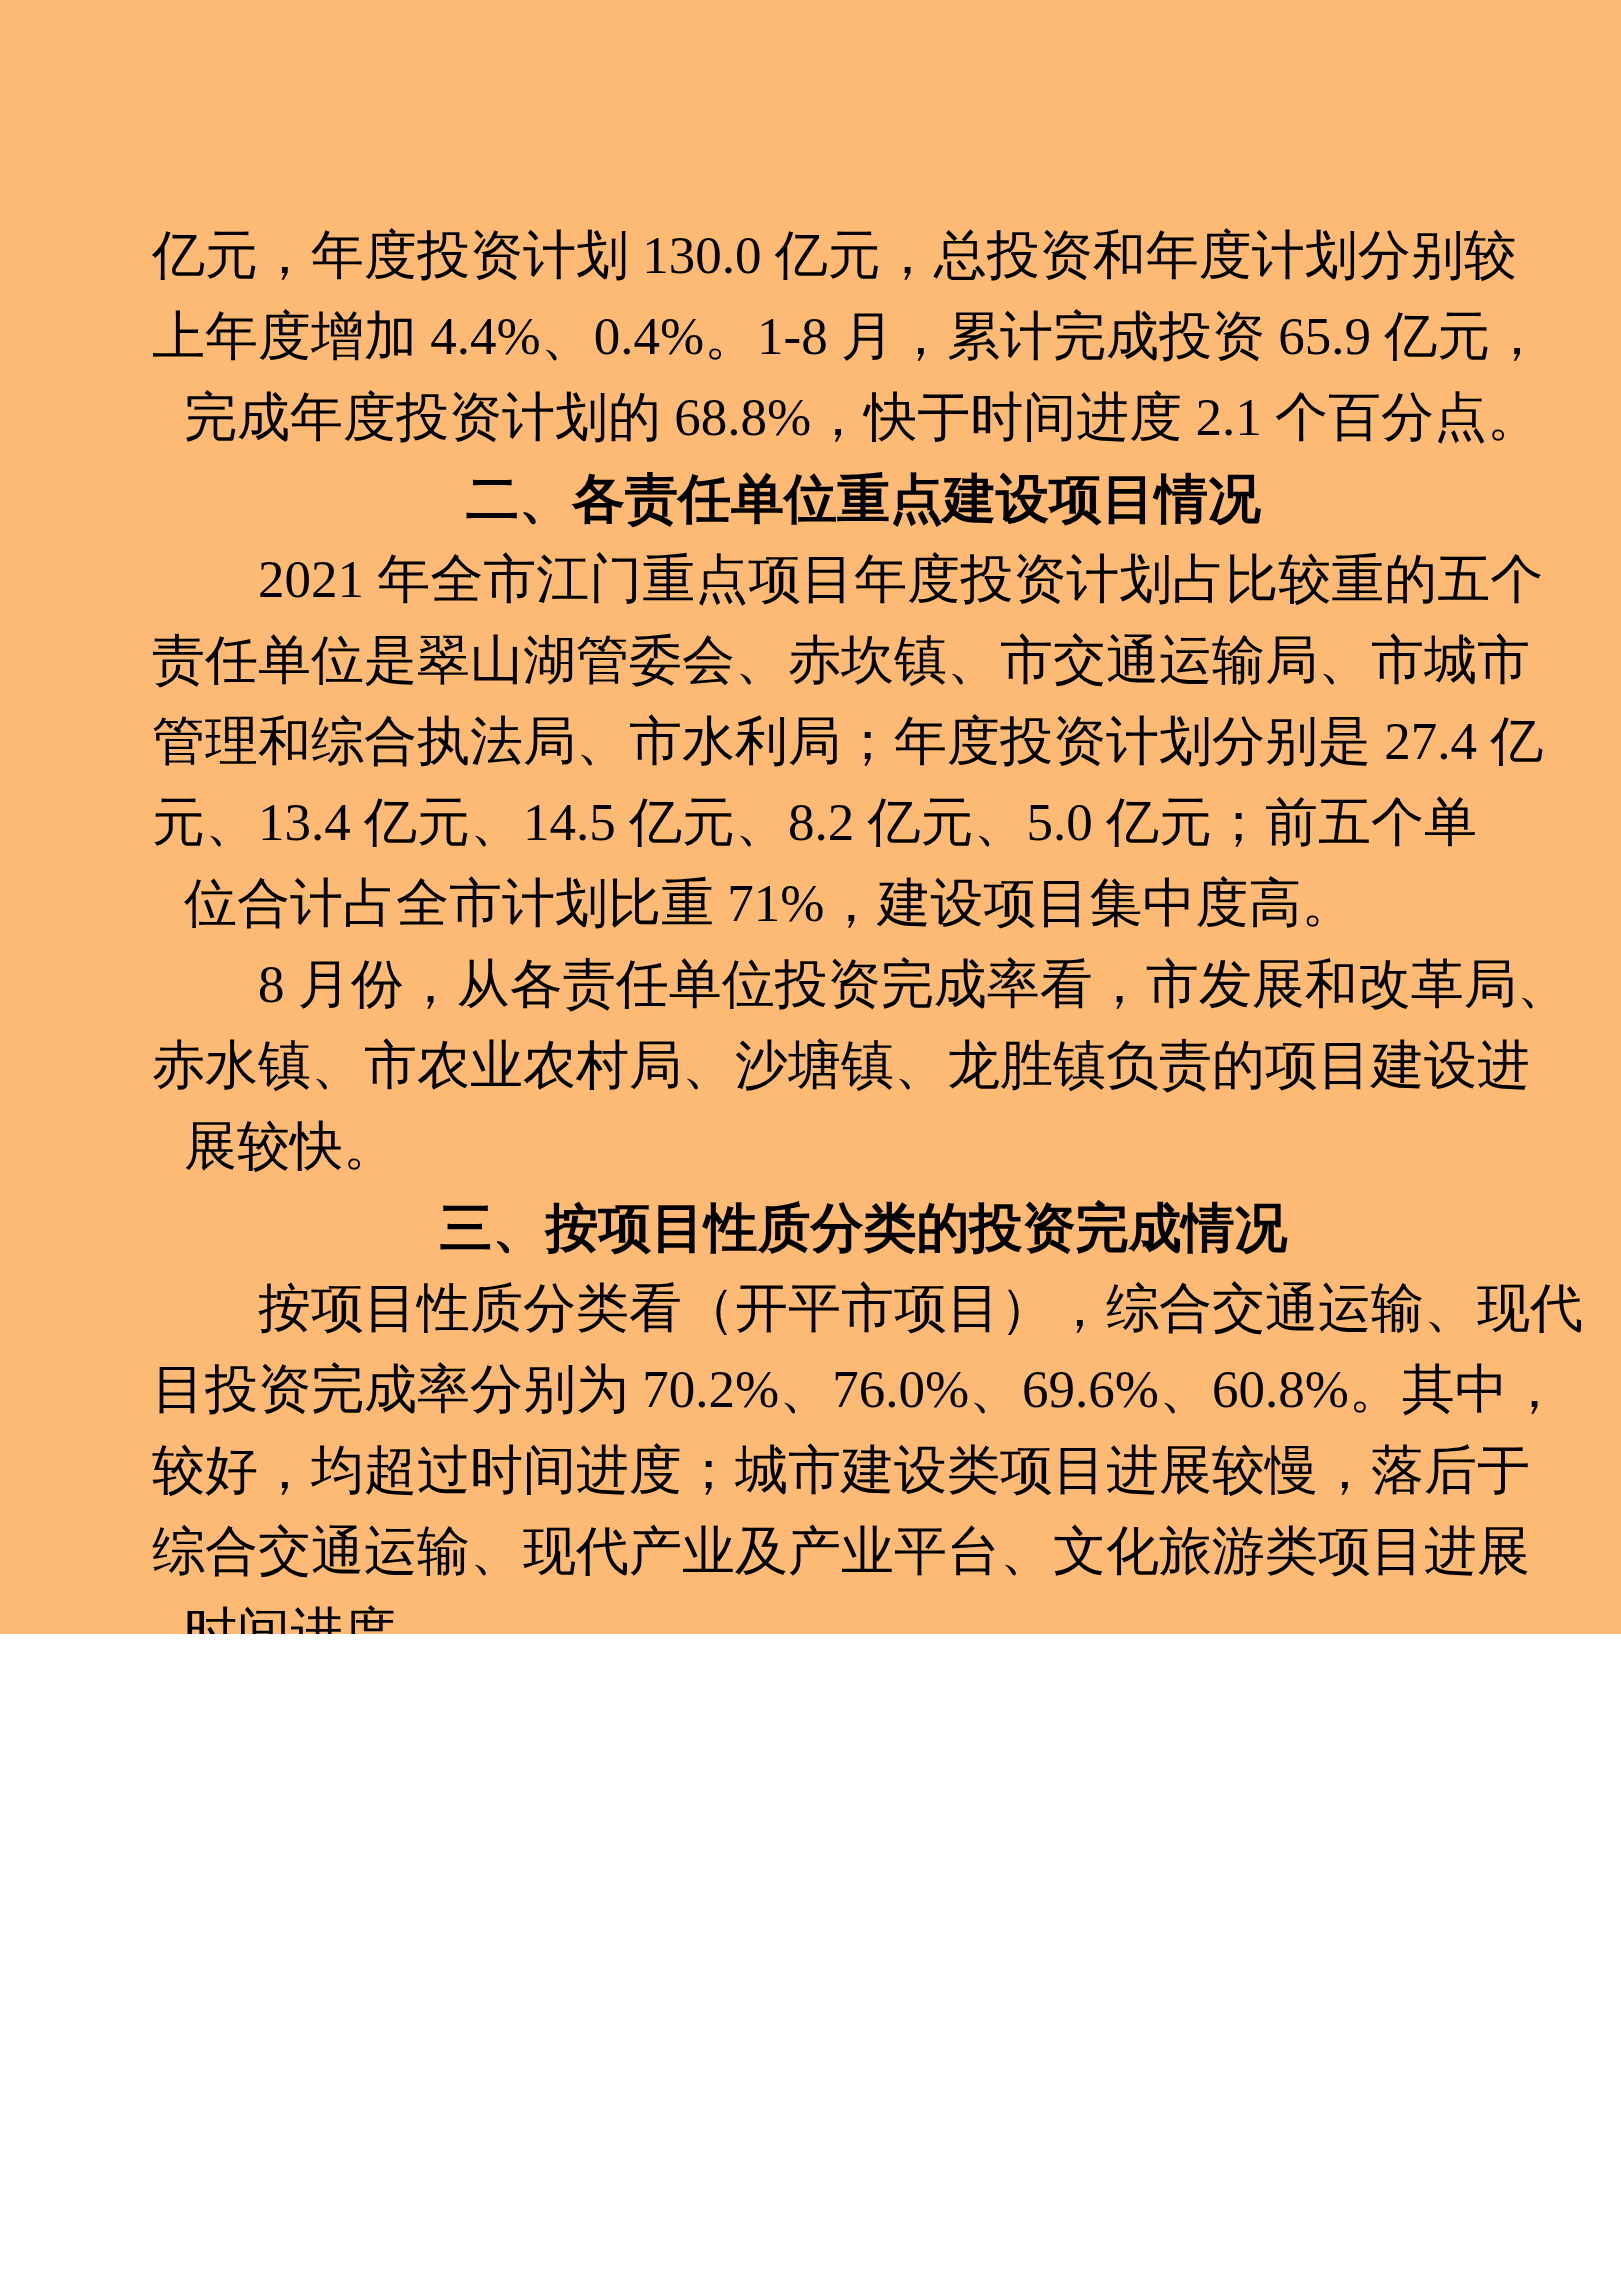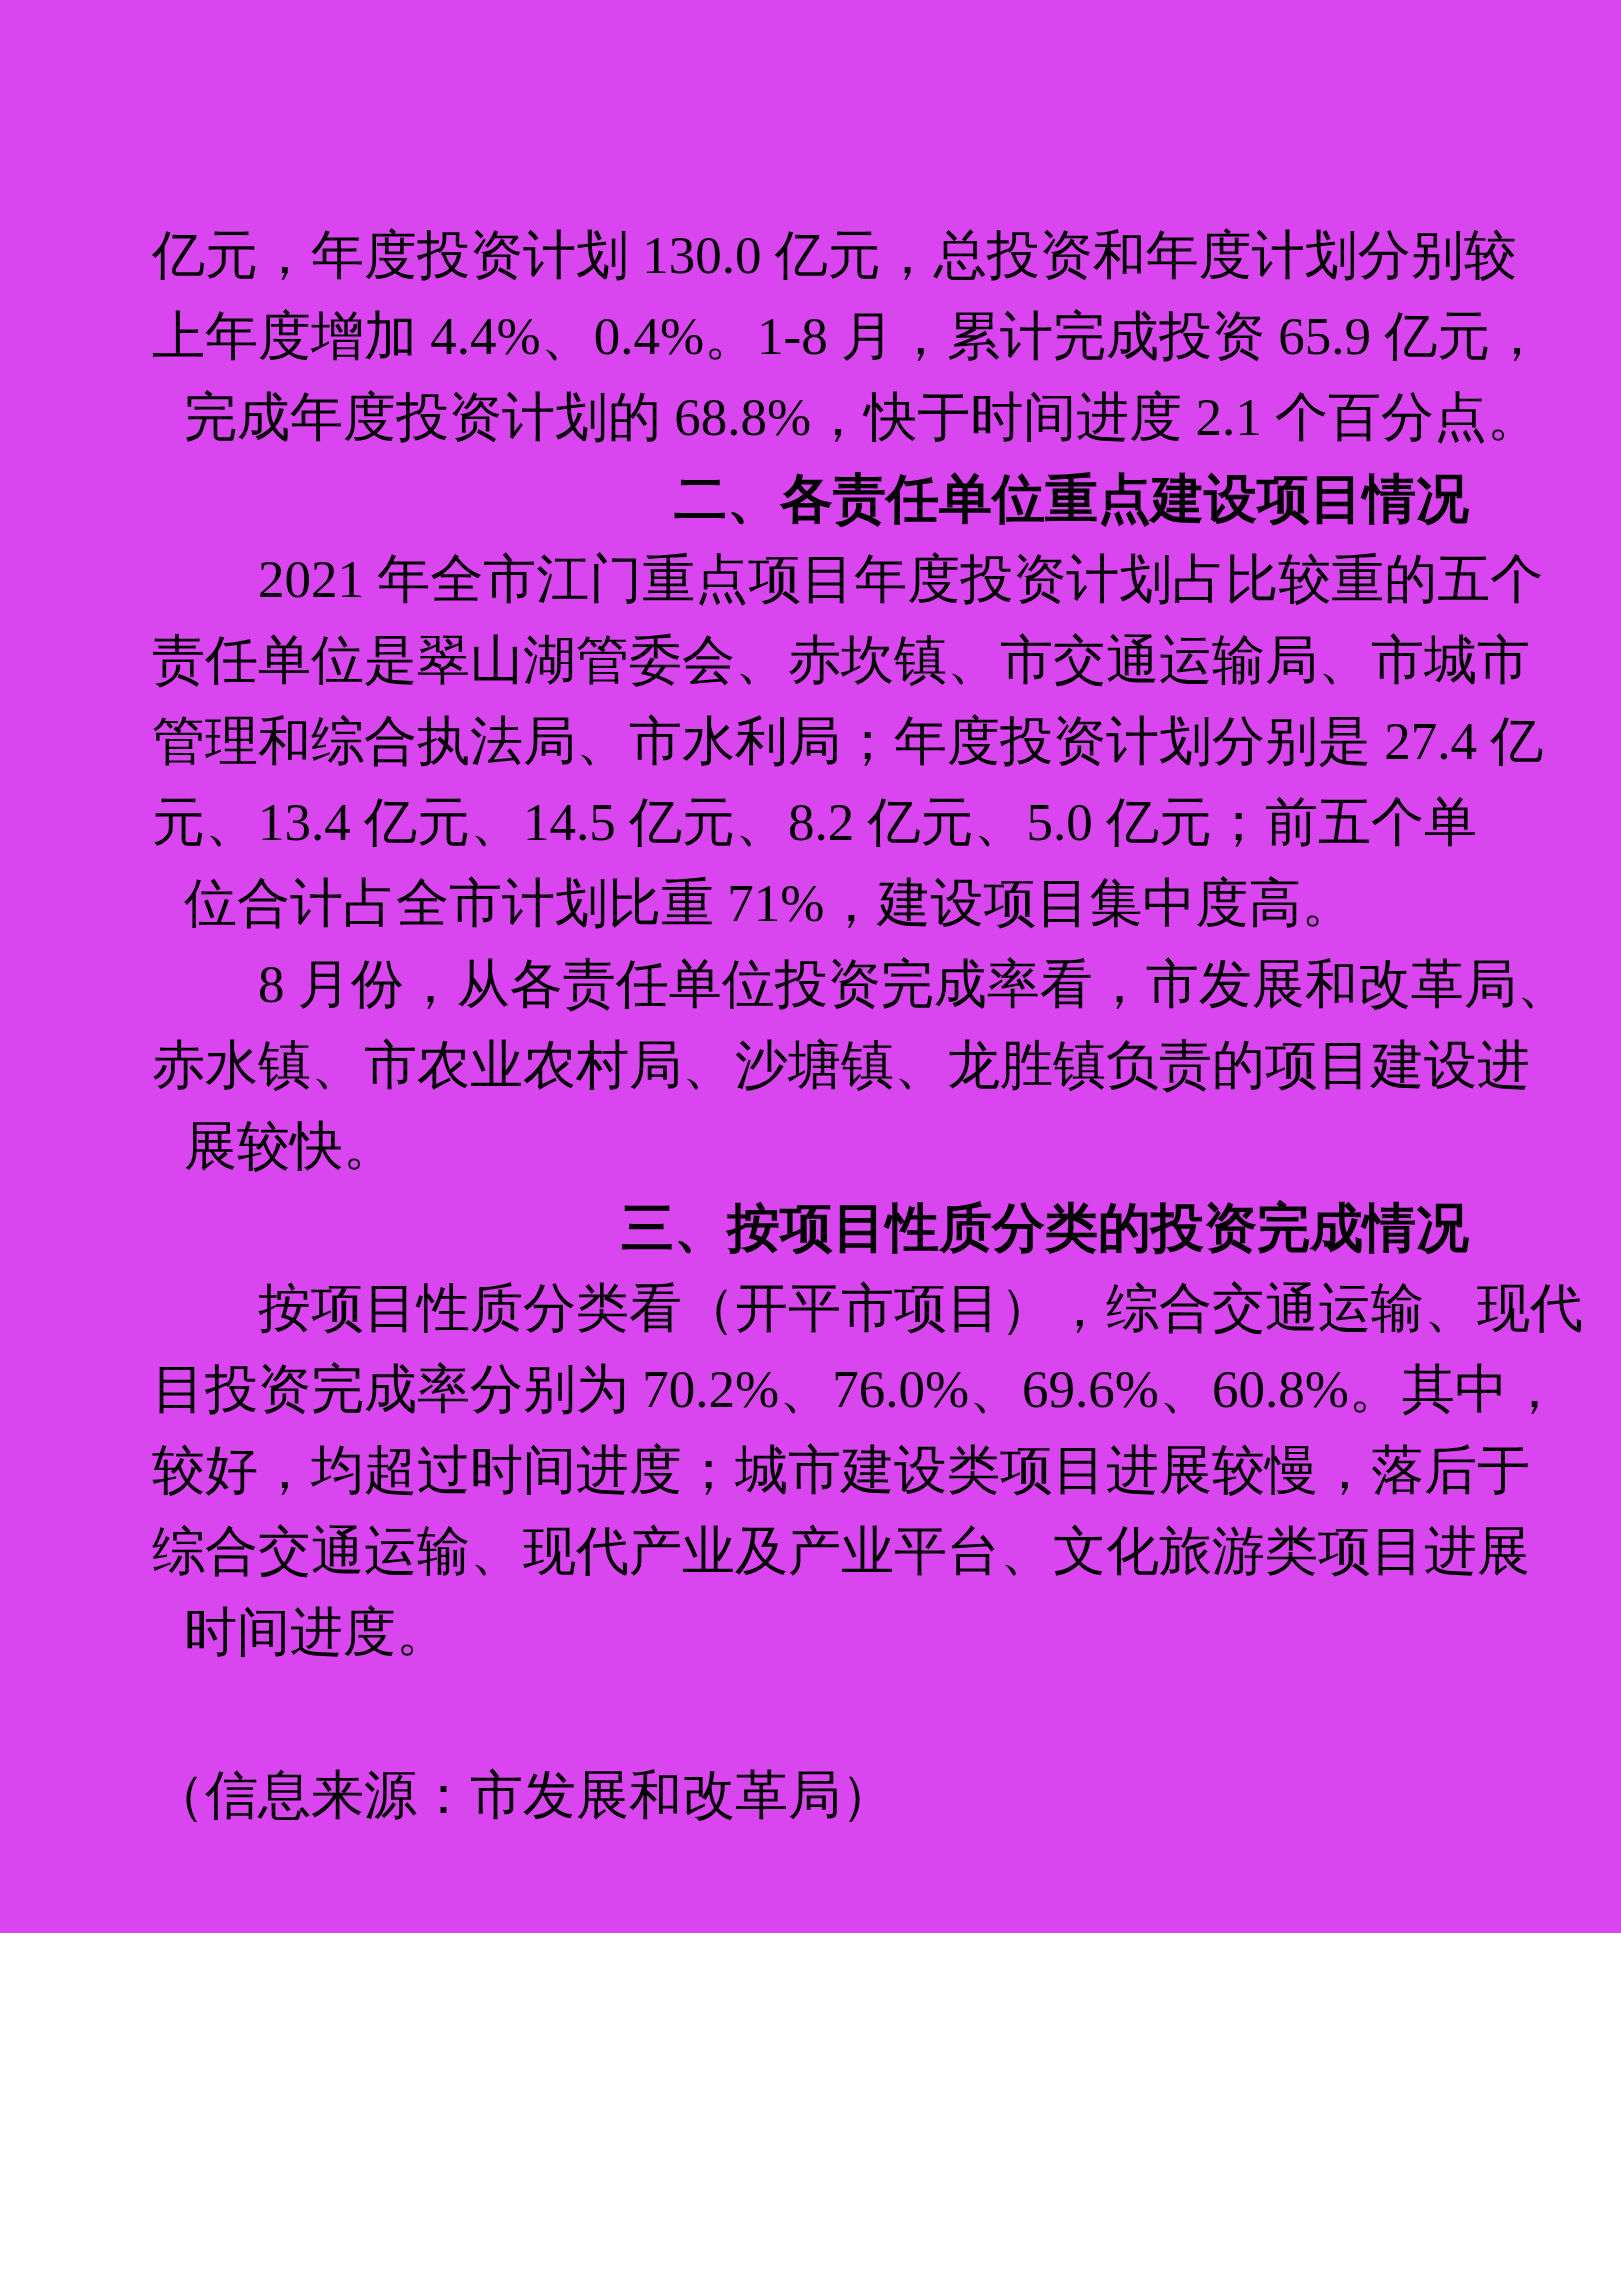--- a/index.html
+++ b/index.html
@@ -3,22 +3,22 @@
 <meta charset="utf-8">
 <style>
   html, body {
     margin: 0;
     padding: 0;
     background: #ffffff;
   }
   .page {
     position: relative;
     width: 1621px;
-    height: 1933px;
-    background: #d946ef;
+    height: 1634px;
+    background: #fdba74;
     color: #000000;
     overflow: hidden;
   }
   .content {
     position: absolute;
     left: 152px;
     top: 215px;
     width: 1317px;
   }
   .line {
@@ -39,21 +39,21 @@
     text-indent: 106px;
   }
   .heading {
     font-family: "Liberation Sans", "DejaVu Sans", sans-serif;
     font-weight: bold;
     font-size: 53px;
     line-height: 81px;
     height: 81px;
     white-space: nowrap;
     text-indent: 106px;
-    text-align: right;
+    text-align: center;
   }
   .spacer {
     height: 81px;
   }
   .source {
     font-family: "Liberation Sans", "DejaVu Sans", sans-serif;
     font-weight: normal;
     font-size: 53px;
     line-height: 81px;
     height: 81px;

